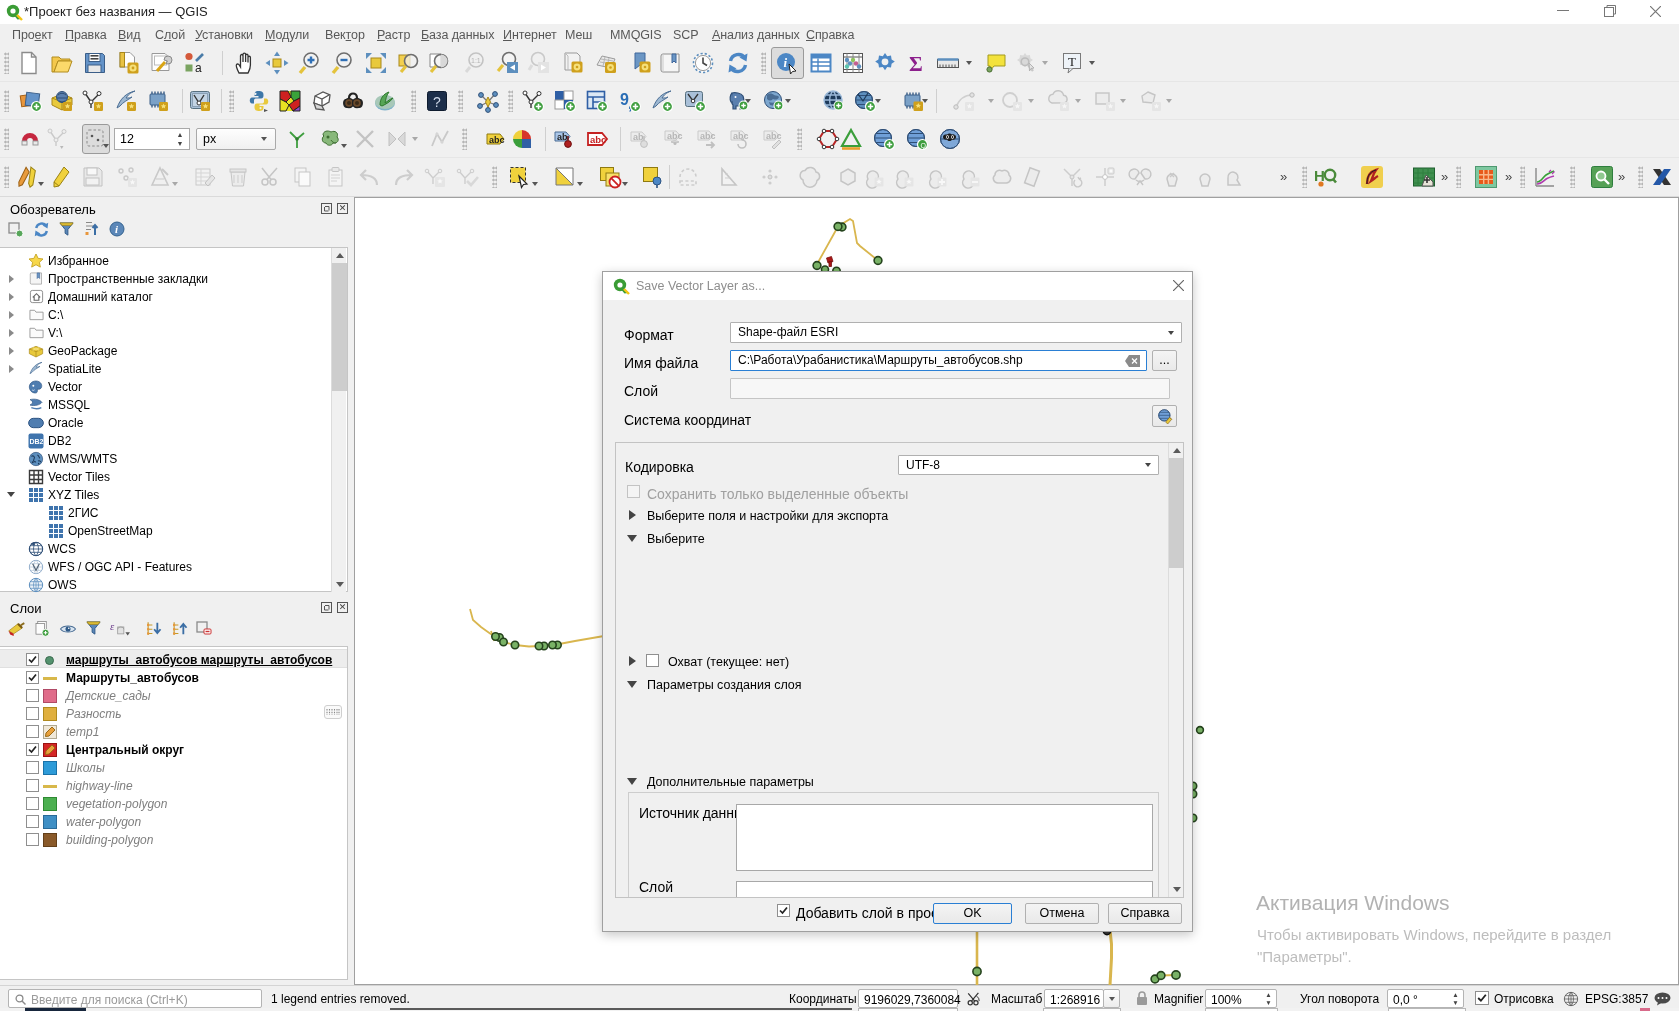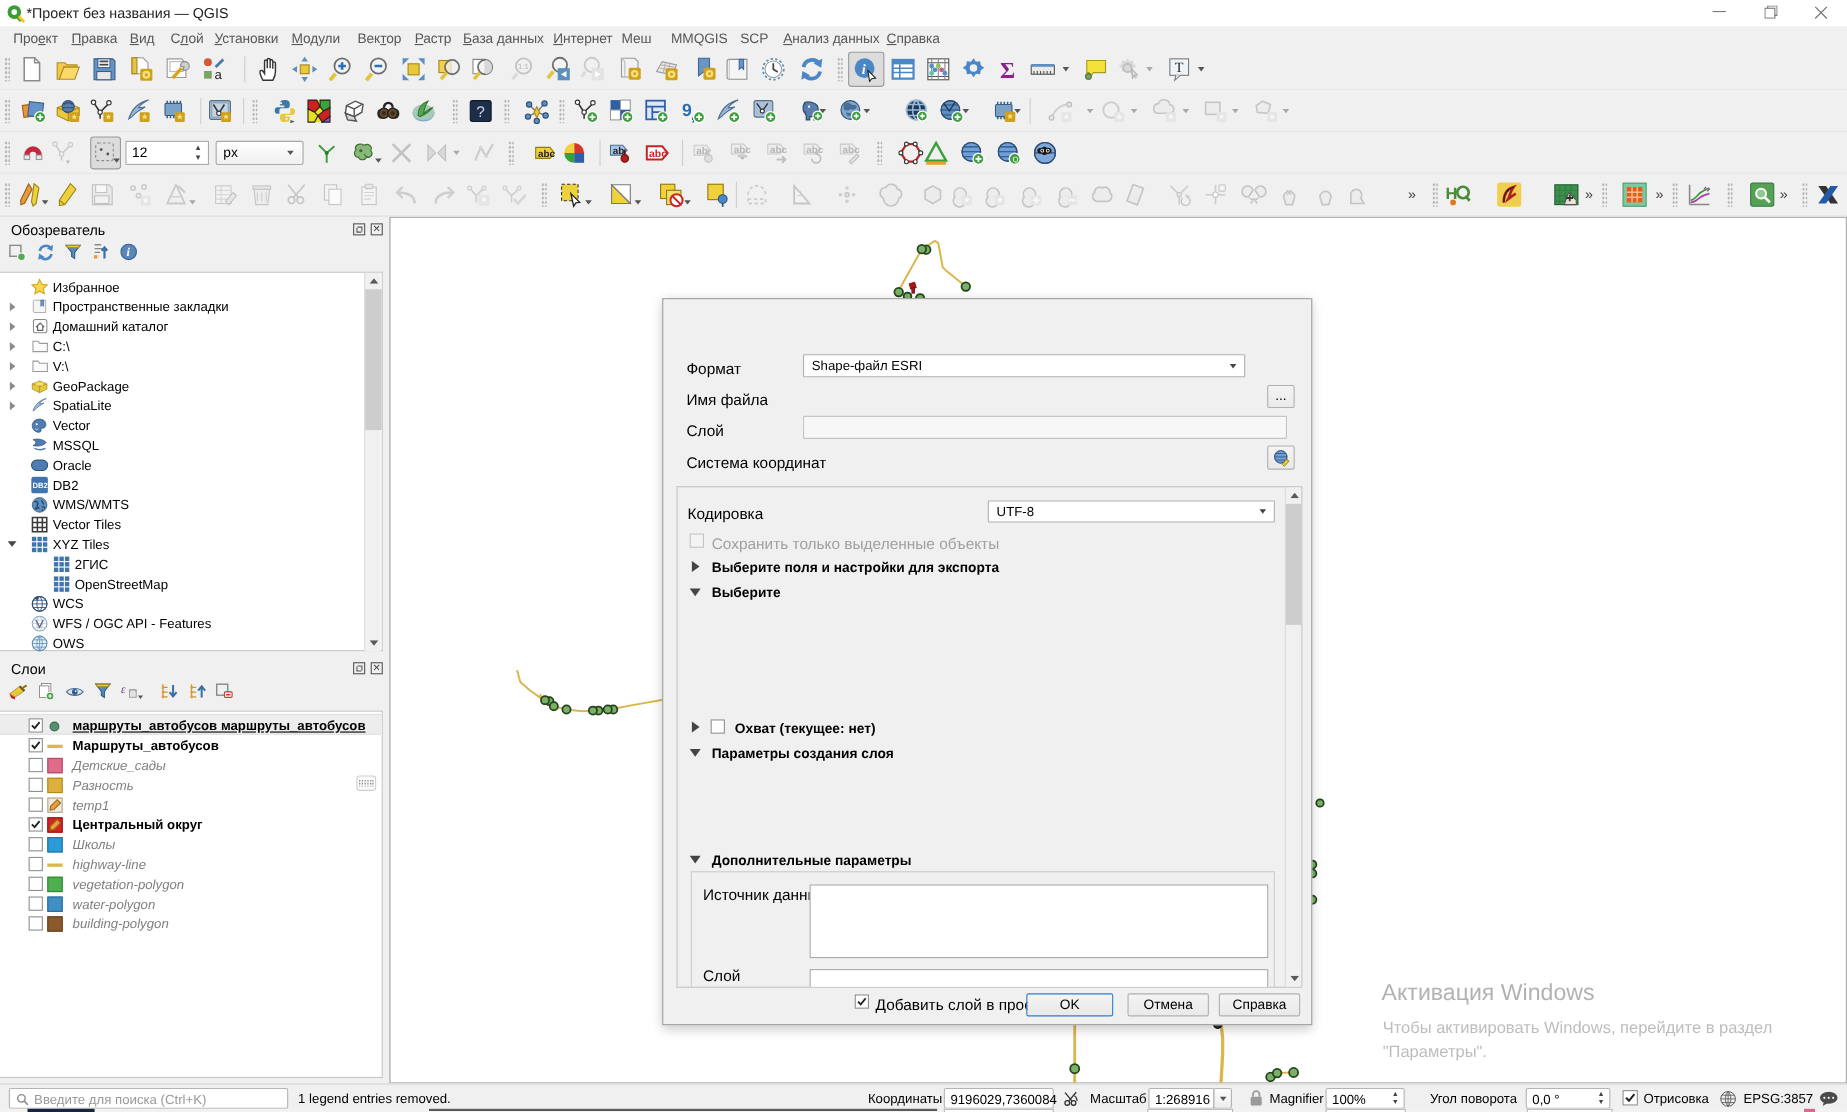--- a/index.html
+++ b/index.html
@@ -33,21 +33,21 @@
 #map{left:348px;top:197px;width:1331px;height:788px;background:#f0f0f0}
 #dialog{left:602px;top:271px;width:591px;height:661px;background:#f0f0f0;border:1px solid #9f9f9f;box-shadow:0 3px 10px rgba(0,0,0,.22)}
 #dlg-title{position:absolute;left:0;top:0;width:100%;height:28px;background:#fff}
 .fldlabel{position:absolute;font-size:14px}
 .combo{position:absolute;background:#fff;border:1px solid #b0b0b0;border-radius:1px;font-size:12px}
 .combo .tx{position:absolute;left:7px;top:2px}
 .combo .ar{position:absolute;right:7px;top:50%;margin-top:-2px;width:0;height:0;border:3.5px solid transparent;border-top:4.5px solid #444;border-bottom:none}
 .gbox{position:absolute;border:1px solid #cdcdcd}
 .cb{position:absolute;width:13px;height:13px;background:#fff;border:1px solid #8f8f8f}
 .cb.dis{border-color:#c3c3c3;background:#f4f4f4}
-.sech{position:absolute;font-weight:bold;font-size:12.5px}
+.sech{position:absolute;font-weight:normal;font-size:12.5px}
 .btn{position:absolute;height:21px;background:linear-gradient(#f4f4f4,#e9e9e9);border:1px solid #b0b0b0;border-radius:2px;font-size:12.5px;text-align:center;line-height:19px}
 #statusbar{left:0;top:985px;width:1679px;height:26px;background:#f0f0f0;border-top:1px solid #d4d4d4;font-size:12px}
 .sb-inp{position:absolute;background:#fff;border:1px solid #b4b4b4;border-radius:2px;font-size:12px}
 .gray{color:#a0a0a0}
 .it{font-style:italic;color:#7f7f7f}
 svg{display:block}
 </style></head>
 <body>
 
 <div class="a" id="titlebar">
@@ -1220,26 +1220,45 @@
 </div>
 <div class="trow" style="top:184px">
   <span class="cb" style="left:26px;top:2px"></span>
   <span class="a" style="left:43px;top:2px;width:14px;height:14px;background:#8a5a2a;border:1px solid #64401a"></span>
   <span class="lbl it" style="left:66px">building-polygon</span>
 </div>
 </div>
 </div>
 
 <div class="a" id="dialog">
+<div id="dlg-title">
+<svg class="a" style="left:9px;top:5px" width="18" height="18" viewBox="0 0 18 18">
+        <circle cx="8" cy="8" r="6.2" fill="#3a9c35"></circle>
+        <circle cx="8" cy="8" r="2.6" fill="#fff"></circle>
+        <path d="M10 10 L16 16 L12.5 16.5 L9.5 13z" fill="#3a9c35"></path>
+        <path d="M12 12 L17 17" stroke="#f3c613" stroke-width="2.4"></path>
+      </svg>
+<span class="a" style="left:33px;top:7px;font-size:12.5px;color:#8e8e8e">Save Vector Layer as...</span>
+<svg class="a" style="left:570px;top:8px" width="11" height="11" viewBox="0 0 11 11">
+        <path d="M0 0 L11 11 M11 0 L0 11" stroke="#666" stroke-width="1.2"></path>
+      </svg>
+</div>
 <span class="fldlabel" style="left:21px;top:55px">Формат</span>
-<div class="combo" style="left:127px;top:50px;width:402px;height:21px">
+<div class="combo" style="left:127px;top:50px;width:452px;height:21px">
       <span class="tx">Shape-файл ESRI</span>
       <span class="ar"></span>
     </div>
 <span class="fldlabel" style="left:21px;top:83px">Имя файла</span>
+<div class="combo" style="left:127px;top:78px;width:417px;height:21px;border:1px solid #2a7fd4">
+      <span class="tx">C:\Работа\Урабанистика\Маршруты_автобусов.shp</span>
+<svg class="a" style="right:6px;top:4px" width="15" height="12" viewBox="0 0 15 12">
+        <path d="M4 0 h11 v12 h-11 l-4 -6z" fill="#8a8a8a"></path>
+        <path d="M7 3.5 L12 8.5 M12 3.5 L7 8.5" stroke="#fff" stroke-width="1.3"></path>
+      </svg>
+    </div>
 <div class="btn" style="left:549px;top:78px;width:25px;height:21px">...</div>
 <span class="fldlabel" style="left:21px;top:111px">Слой</span>
 <div class="combo" style="left:127px;top:106px;width:440px;height:21px;background:#f7f7f7;border-color:#c5c5c5"></div>
 <span class="fldlabel" style="left:21px;top:140px;font-size:14px">Система координат</span>
 <div class="btn" style="left:549px;top:133px;width:25px;height:22px">
       <svg style="margin:2px auto 0" width="16" height="16" viewBox="0 0 24 24">
         <circle cx="11" cy="11" r="8.5" fill="#6f9fd8" stroke="#2f4f77"></circle>
         <path d="M11 2.5 a8.5 8.5 0 0 0 0 17 M11 2.5 a8.5 8.5 0 0 1 0 17 M2.5 11 h17 M4 6.5 h14 M4 15.5 h14" fill="none" stroke="#2f4f77"></path>
         <path d="M13 21 L19 14 L22 17 L16 24z" fill="#e8c93c" stroke="#8a6a1a"></path>
         <path d="M19 14 L22 17" stroke="#8a6a1a"></path>

